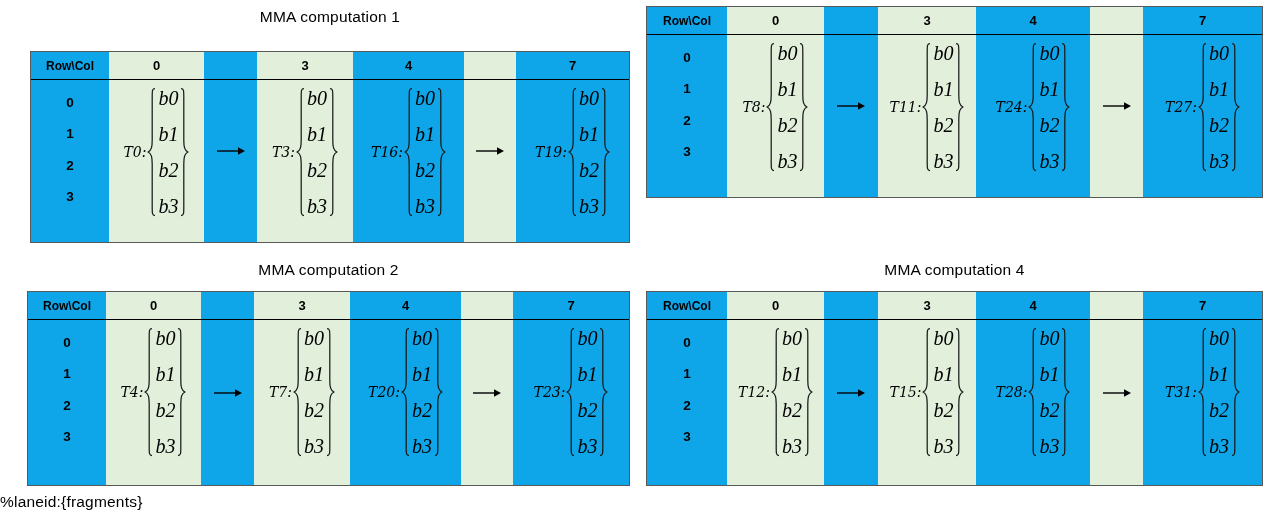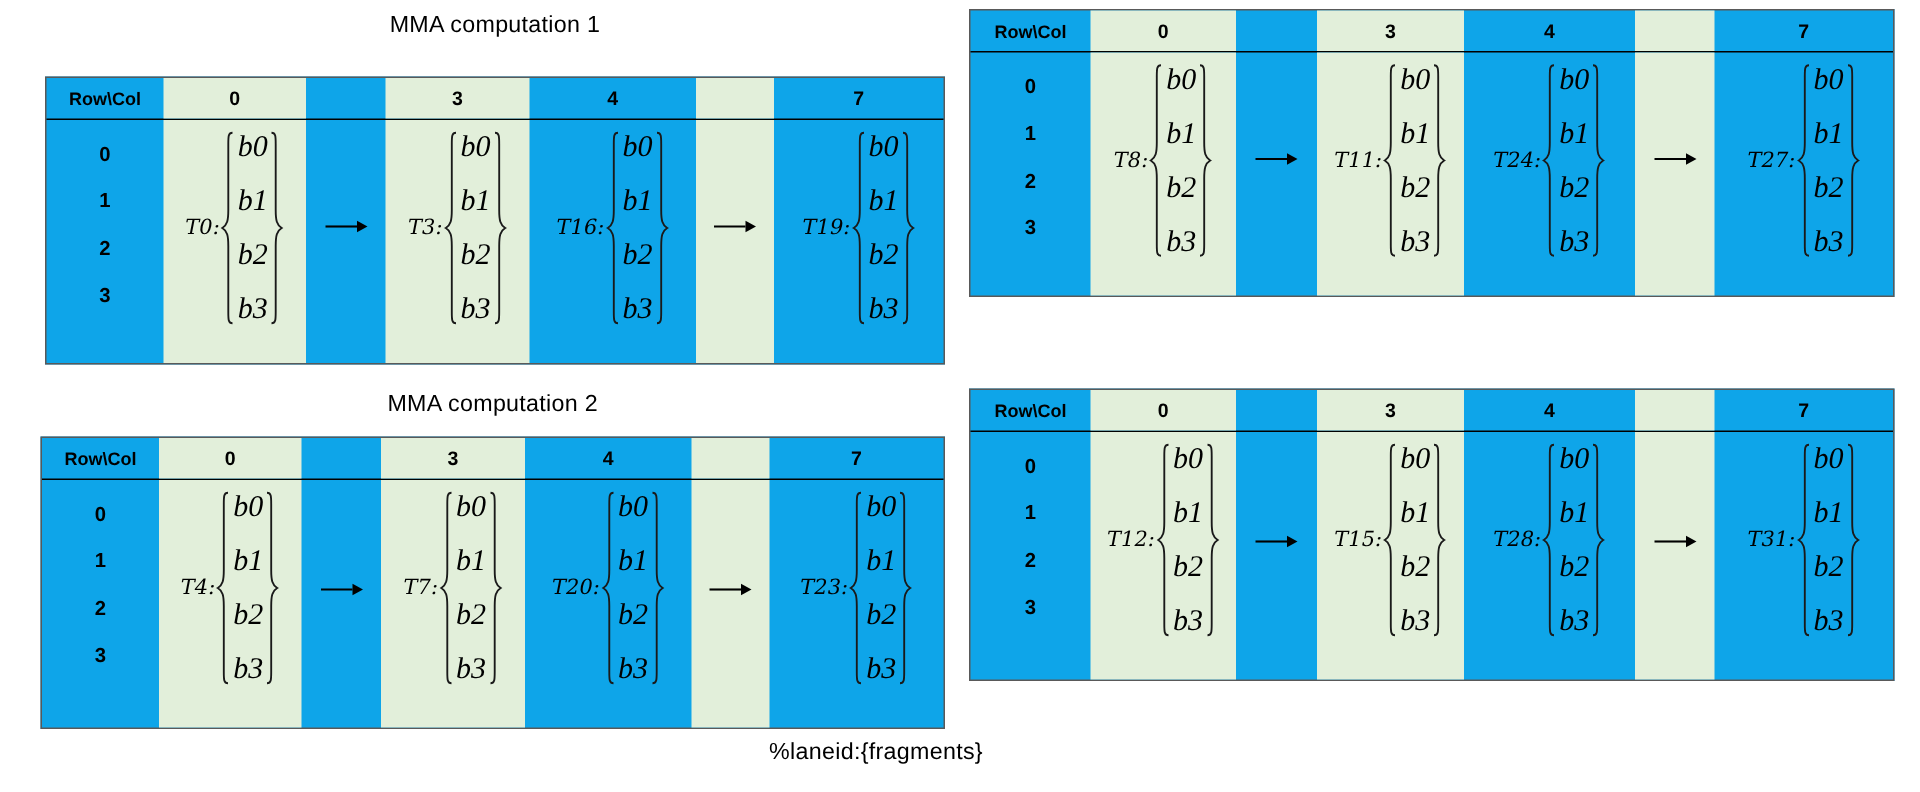--- a/index.html
+++ b/index.html
@@ -66,21 +66,21 @@
     height:124px;margin:0 2px;
     display:flex;flex-direction:column;justify-content:space-between;align-items:center;
     font-family:Liberation Serif, serif;font-style:italic;
     font-size:20px;line-height:16px;
   }
   .arrow{margin-top:-20px;}
   .arrow line{stroke:#000;stroke-width:1.4px;}
   .arrow polygon{fill:#000;stroke:none;}
   .caption{
     position:absolute;left:0;top:493px;width:1168px;
-    text-align:center;font-size:15.5px;letter-spacing:.2px;
+    text-align:left;font-size:15.5px;letter-spacing:.2px;
   }
 </style>
 </head>
 <body>
 
 <section class="panel p-top p-left" id="p1">
   <div class="panel-title">MMA computation 1</div>
   <div class="mtable">
     <div class="thead">
       <div class="th corner">Row\Col</div>
@@ -387,20 +387,21 @@
           <svg class="brace" viewBox="0 0 9 130" preserveAspectRatio="none" aria-hidden="true">
               <path d="M1 1.5 C3.8 1.5 3.8 4 3.8 9 L3.8 53 C3.8 60 4.5 63 7.8 65 C4.5 67 3.8 70 3.8 77 L3.8 121 C3.8 126 3.8 128.5 1 128.5"></path>
             </svg>
         </div>
       </div>
     </div>
   </div>
 </section>
 
 <section class="panel p-bot p-right" id="p4">
+  <div class="panel-title">MMA computation 4</div>
   <div class="mtable">
     <div class="thead">
       <div class="th corner">Row\Col</div>
       <div class="th g">0</div>
       <div class="th"></div>
       <div class="th g">3</div>
       <div class="th">4</div>
       <div class="th g"></div>
       <div class="th">7</div>
     </div>

